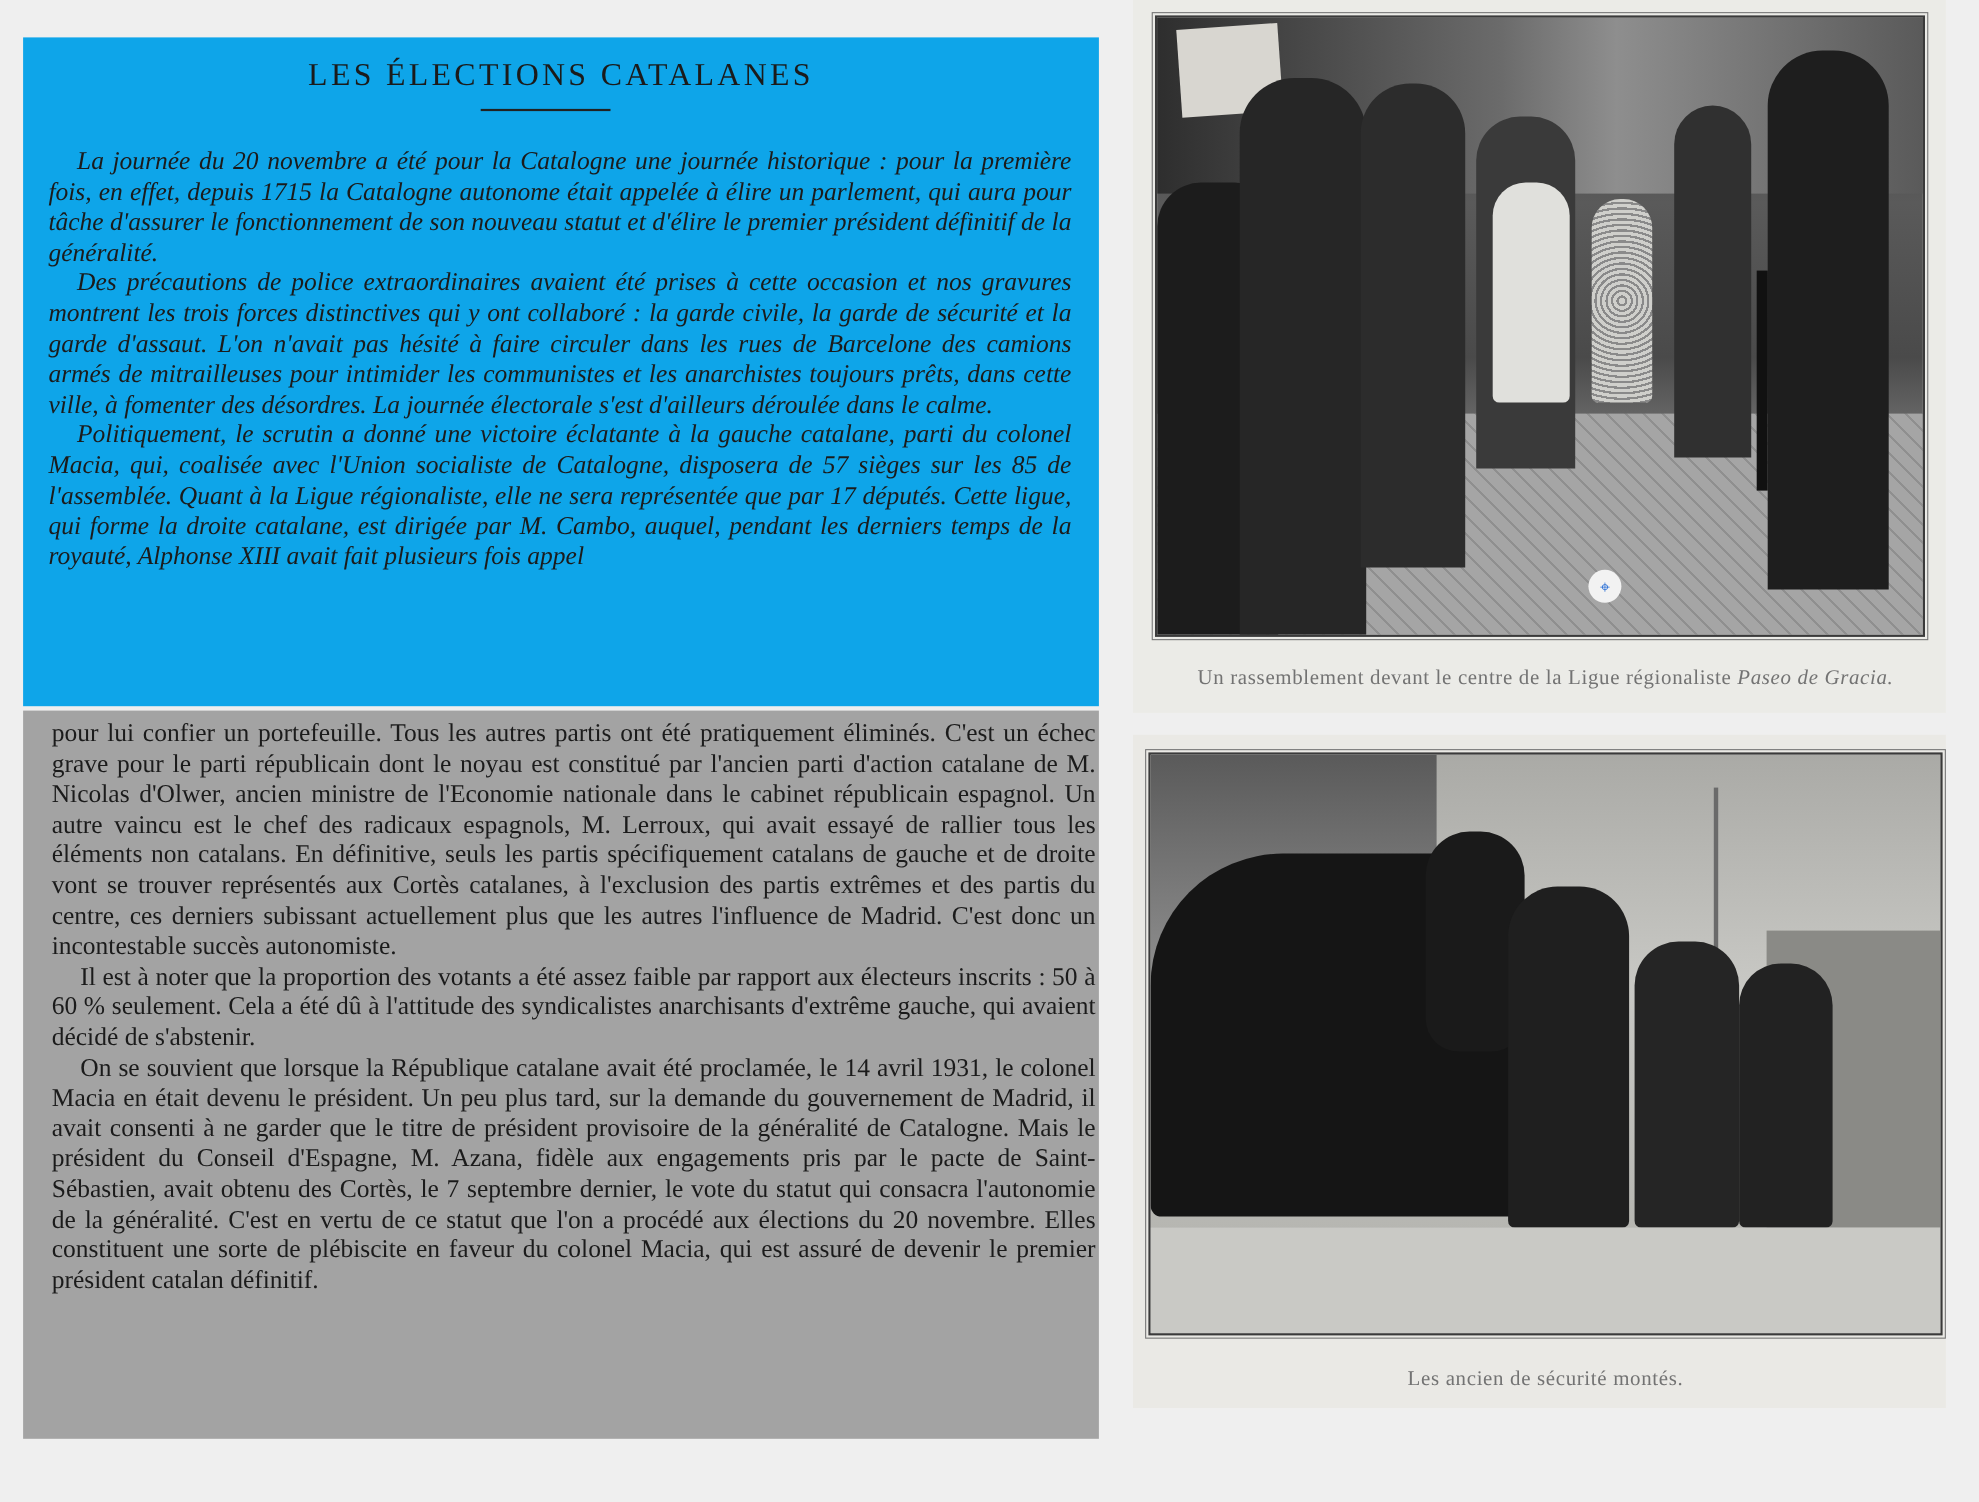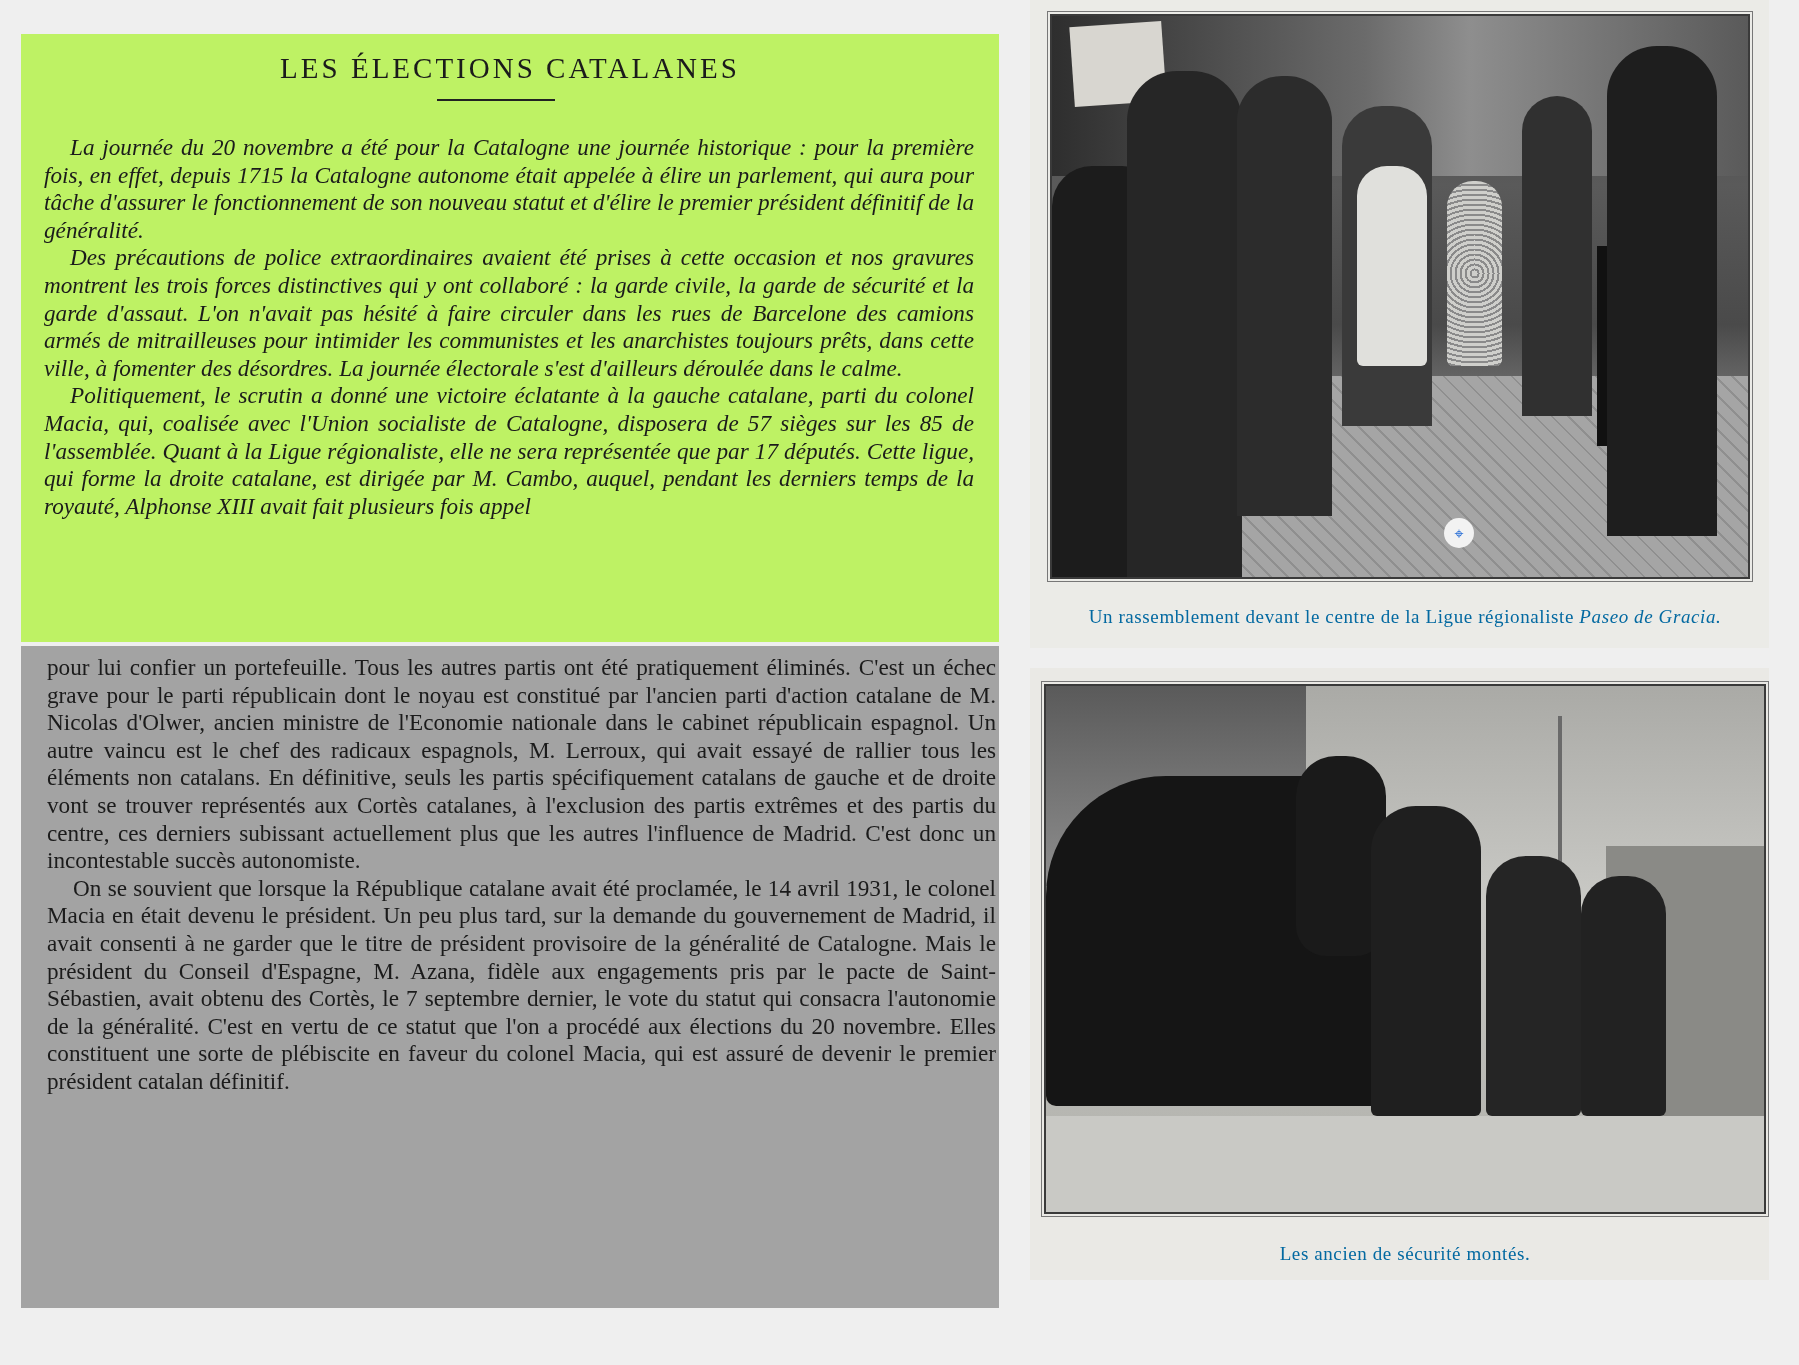--- a/index.html
+++ b/index.html
@@ -1,31 +1,31 @@
 <!DOCTYPE html>
 <html><head>
 <meta charset="utf-8">
 <style>
   html,body{margin:0;padding:0;}
   body{width:1799px;height:1365px;background:#efefef;position:relative;overflow:hidden;font-family:"DejaVu Serif",serif;color:#1b1b1b;}
   .panel{position:absolute;background:#ecebe6;}
-  #text-top{left:21px;top:34px;width:978px;height:608px;background:#bef264;}
+  #text-top{left:21px;top:34px;width:978px;height:608px;background:#0ea5e9;}
   #text-bottom{left:21px;top:646px;width:978px;height:662px;background:#a3a3a3;}
   .title{position:absolute;left:0;width:100%;top:18px;text-align:center;font-family:"Liberation Serif",serif;font-size:29px;letter-spacing:3px;font-weight:normal;}
   .rule{position:absolute;left:416px;top:65px;width:118px;height:2px;background:#222;}
   .col{position:absolute;font-family:"Liberation Serif",serif;font-size:23.2px;line-height:27.6px;text-align:justify;text-align-last:left;}
   #text-top .col{left:23px;top:100px;width:930px;font-style:italic;}
   #text-bottom .col{left:26px;top:8px;width:949px;}
   .col p{margin:0;text-indent:26px;}
   .col p.cont{text-indent:0;}
   .photo{position:absolute;border:2px solid #3a3a3a;outline:1px solid #777;outline-offset:2px;overflow:hidden;}
   #photo-1{left:1050px;top:14px;width:696px;height:561px;background:linear-gradient(180deg,#3d3d3d 0%,#5a5a5a 30%,#4a4a4a 55%,#8a8a8a 78%,#9a9a9a 100%);}
   #photo-2{left:1044px;top:684px;width:718px;height:526px;background:linear-gradient(180deg,#aaaaa6 0%,#c8c8c4 40%,#b5b5b0 85%,#d0d0cc 100%);}
   .shape{position:absolute;}
-  .caption{position:absolute;font-family:"Liberation Serif",serif;font-size:19px;color:#0369a1;letter-spacing:0.6px;text-align:center;}
+  .caption{position:absolute;font-family:"Liberation Serif",serif;font-size:19px;color:#737373;letter-spacing:0.6px;text-align:center;}
   #caption-1{left:1040px;top:606px;width:730px;}
   #caption-2{left:1040px;top:1243px;width:730px;}
   #photo-area-1{position:absolute;left:1030px;top:0;width:739px;height:648px;background:#ebebe7;}
   #photo-area-2{position:absolute;left:1030px;top:668px;width:739px;height:612px;background:#eae9e5;}
   .scan-icon{position:absolute;left:1444px;top:518px;width:30px;height:30px;border-radius:50%;background:#f2f2f2;display:flex;align-items:center;justify-content:center;color:#2a6fd6;font-size:16px;font-family:"DejaVu Sans",sans-serif;}
 </style>
 </head>
 <body>
 
 <div class="panel" id="text-top">
@@ -34,20 +34,21 @@
   <div class="col">
     <p>La journée du 20 novembre a été pour la Catalogne une journée historique : pour la première fois, en effet, depuis 1715 la Catalogne autonome était appelée à élire un parlement, qui aura pour tâche d'assurer le fonctionnement de son nouveau statut et d'élire le premier président définitif de la généralité.</p>
     <p>Des précautions de police extraordinaires avaient été prises à cette occasion et nos gravures montrent les trois forces distinctives qui y ont collaboré : la garde civile, la garde de sécurité et la garde d'assaut. L'on n'avait pas hésité à faire circuler dans les rues de Barcelone des camions armés de mitrailleuses pour intimider les communistes et les anarchistes toujours prêts, dans cette ville, à fomenter des désordres. La journée électorale s'est d'ailleurs déroulée dans le calme.</p>
     <p>Politiquement, le scrutin a donné une victoire éclatante à la gauche catalane, parti du colonel Macia, qui, coalisée avec l'Union socialiste de Catalogne, disposera de 57 sièges sur les 85 de l'assemblée. Quant à la Ligue régionaliste, elle ne sera représentée que par 17 députés. Cette ligue, qui forme la droite catalane, est dirigée par M. Cambo, auquel, pendant les derniers temps de la royauté, Alphonse XIII avait fait plusieurs fois appel</p>
   </div>
 </div>
 
 <div class="panel" id="text-bottom">
   <div class="col">
     <p class="cont">pour lui confier un portefeuille. Tous les autres partis ont été pratiquement éliminés. C'est un échec grave pour le parti républicain dont le noyau est constitué par l'ancien parti d'action catalane de M. Nicolas d'Olwer, ancien ministre de l'Economie nationale dans le cabinet républicain espagnol. Un autre vaincu est le chef des radicaux espagnols, M. Lerroux, qui avait essayé de rallier tous les éléments non catalans. En définitive, seuls les partis spécifiquement catalans de gauche et de droite vont se trouver représentés aux Cortès catalanes, à l'exclusion des partis extrêmes et des partis du centre, ces derniers subissant actuellement plus que les autres l'influence de Madrid. C'est donc un incontestable succès autonomiste.</p>
+    <p>Il est à noter que la proportion des votants a été assez faible par rapport aux électeurs inscrits : 50 à 60 % seulement. Cela a été dû à l'attitude des syndicalistes anarchisants d'extrême gauche, qui avaient décidé de s'abstenir.</p>
     <p>On se souvient que lorsque la République catalane avait été proclamée, le 14 avril 1931, le colonel Macia en était devenu le président. Un peu plus tard, sur la demande du gouvernement de Madrid, il avait consenti à ne garder que le titre de président provisoire de la généralité de Catalogne. Mais le président du Conseil d'Espagne, M. Azana, fidèle aux engagements pris par le pacte de Saint-Sébastien, avait obtenu des Cortès, le 7 septembre dernier, le vote du statut qui consacra l'autonomie de la généralité. C'est en vertu de ce statut que l'on a procédé aux élections du 20 novembre. Elles constituent une sorte de plébiscite en faveur du colonel Macia, qui est assuré de devenir le premier président catalan définitif.</p>
   </div>
 </div>
 
 <div id="photo-area-1"></div>
 <div class="photo" id="photo-1">
 
   <div class="shape" style="left:0;top:0;width:696px;height:160px;background:linear-gradient(90deg,#2e2e2e,#6b6b6b 45%,#8e8e8e 60%,#5a5a5a);"></div>
   <div class="shape" style="left:20px;top:8px;width:92px;height:80px;background:#d8d6d0;transform:rotate(-4deg);"></div>
   <div class="shape" style="left:0;top:360px;width:696px;height:201px;background:repeating-linear-gradient(45deg,#a5a5a5 0 10px,#8f8f8f 10px 12px);"></div>

